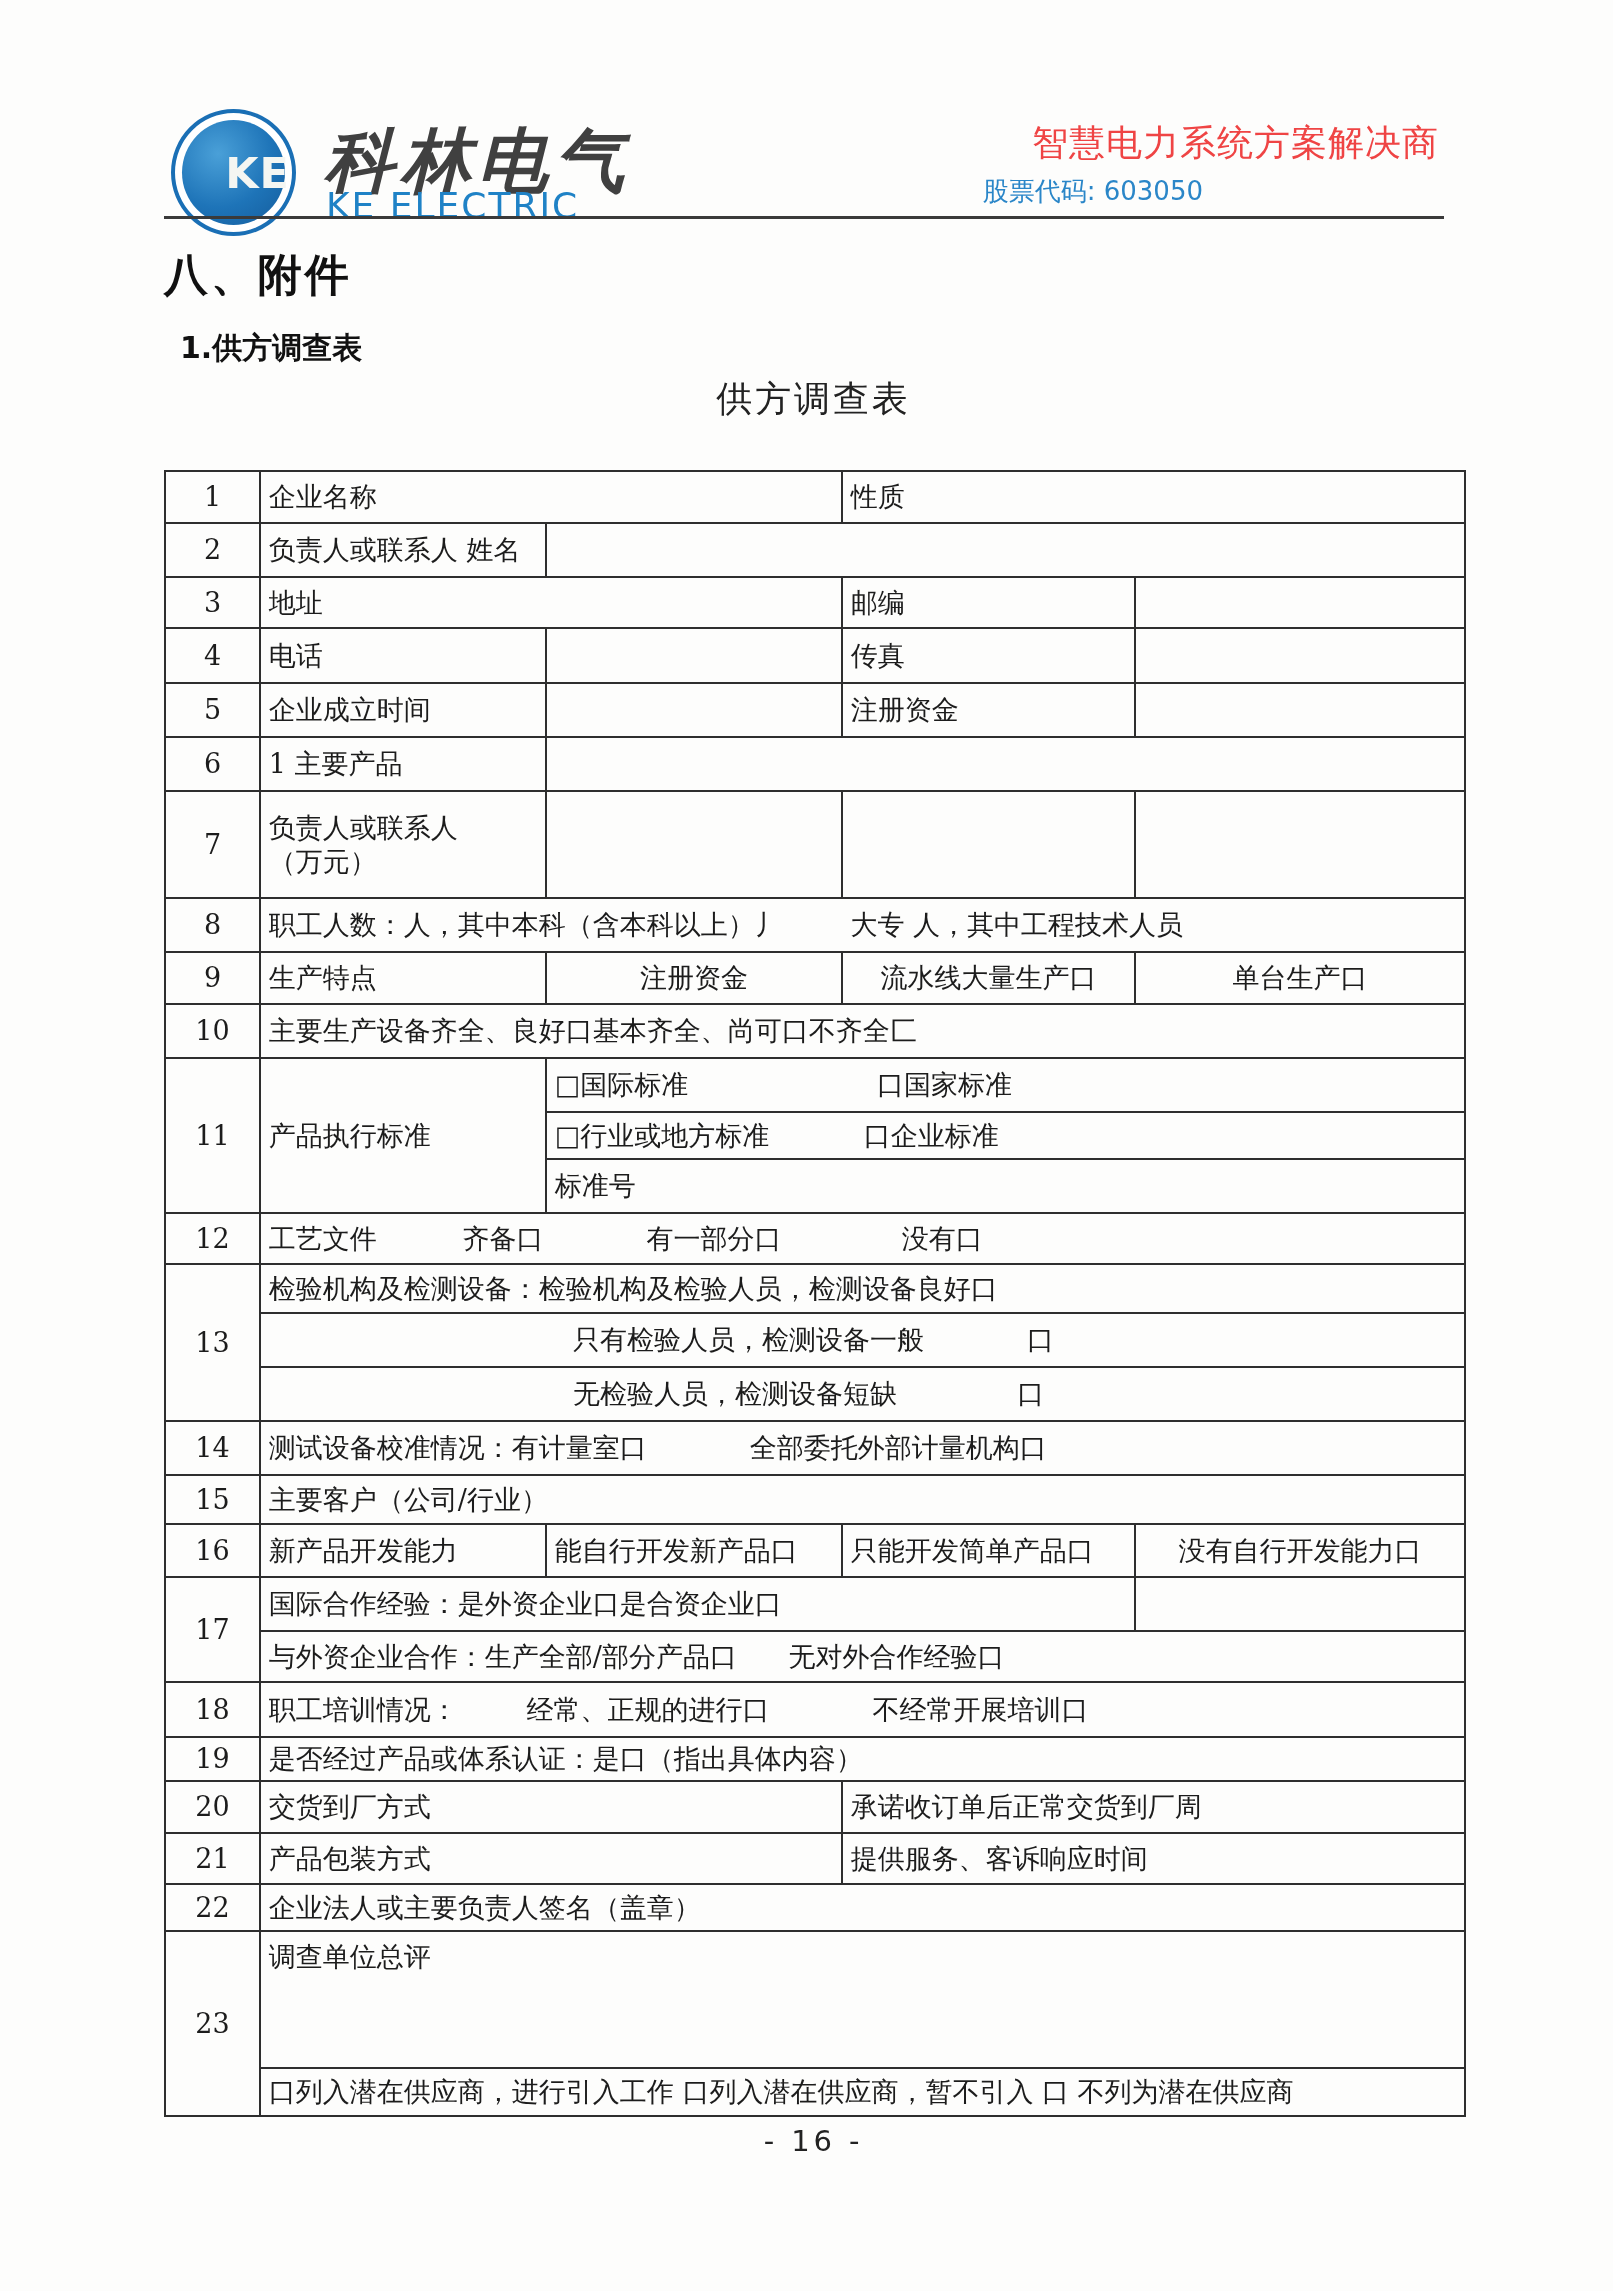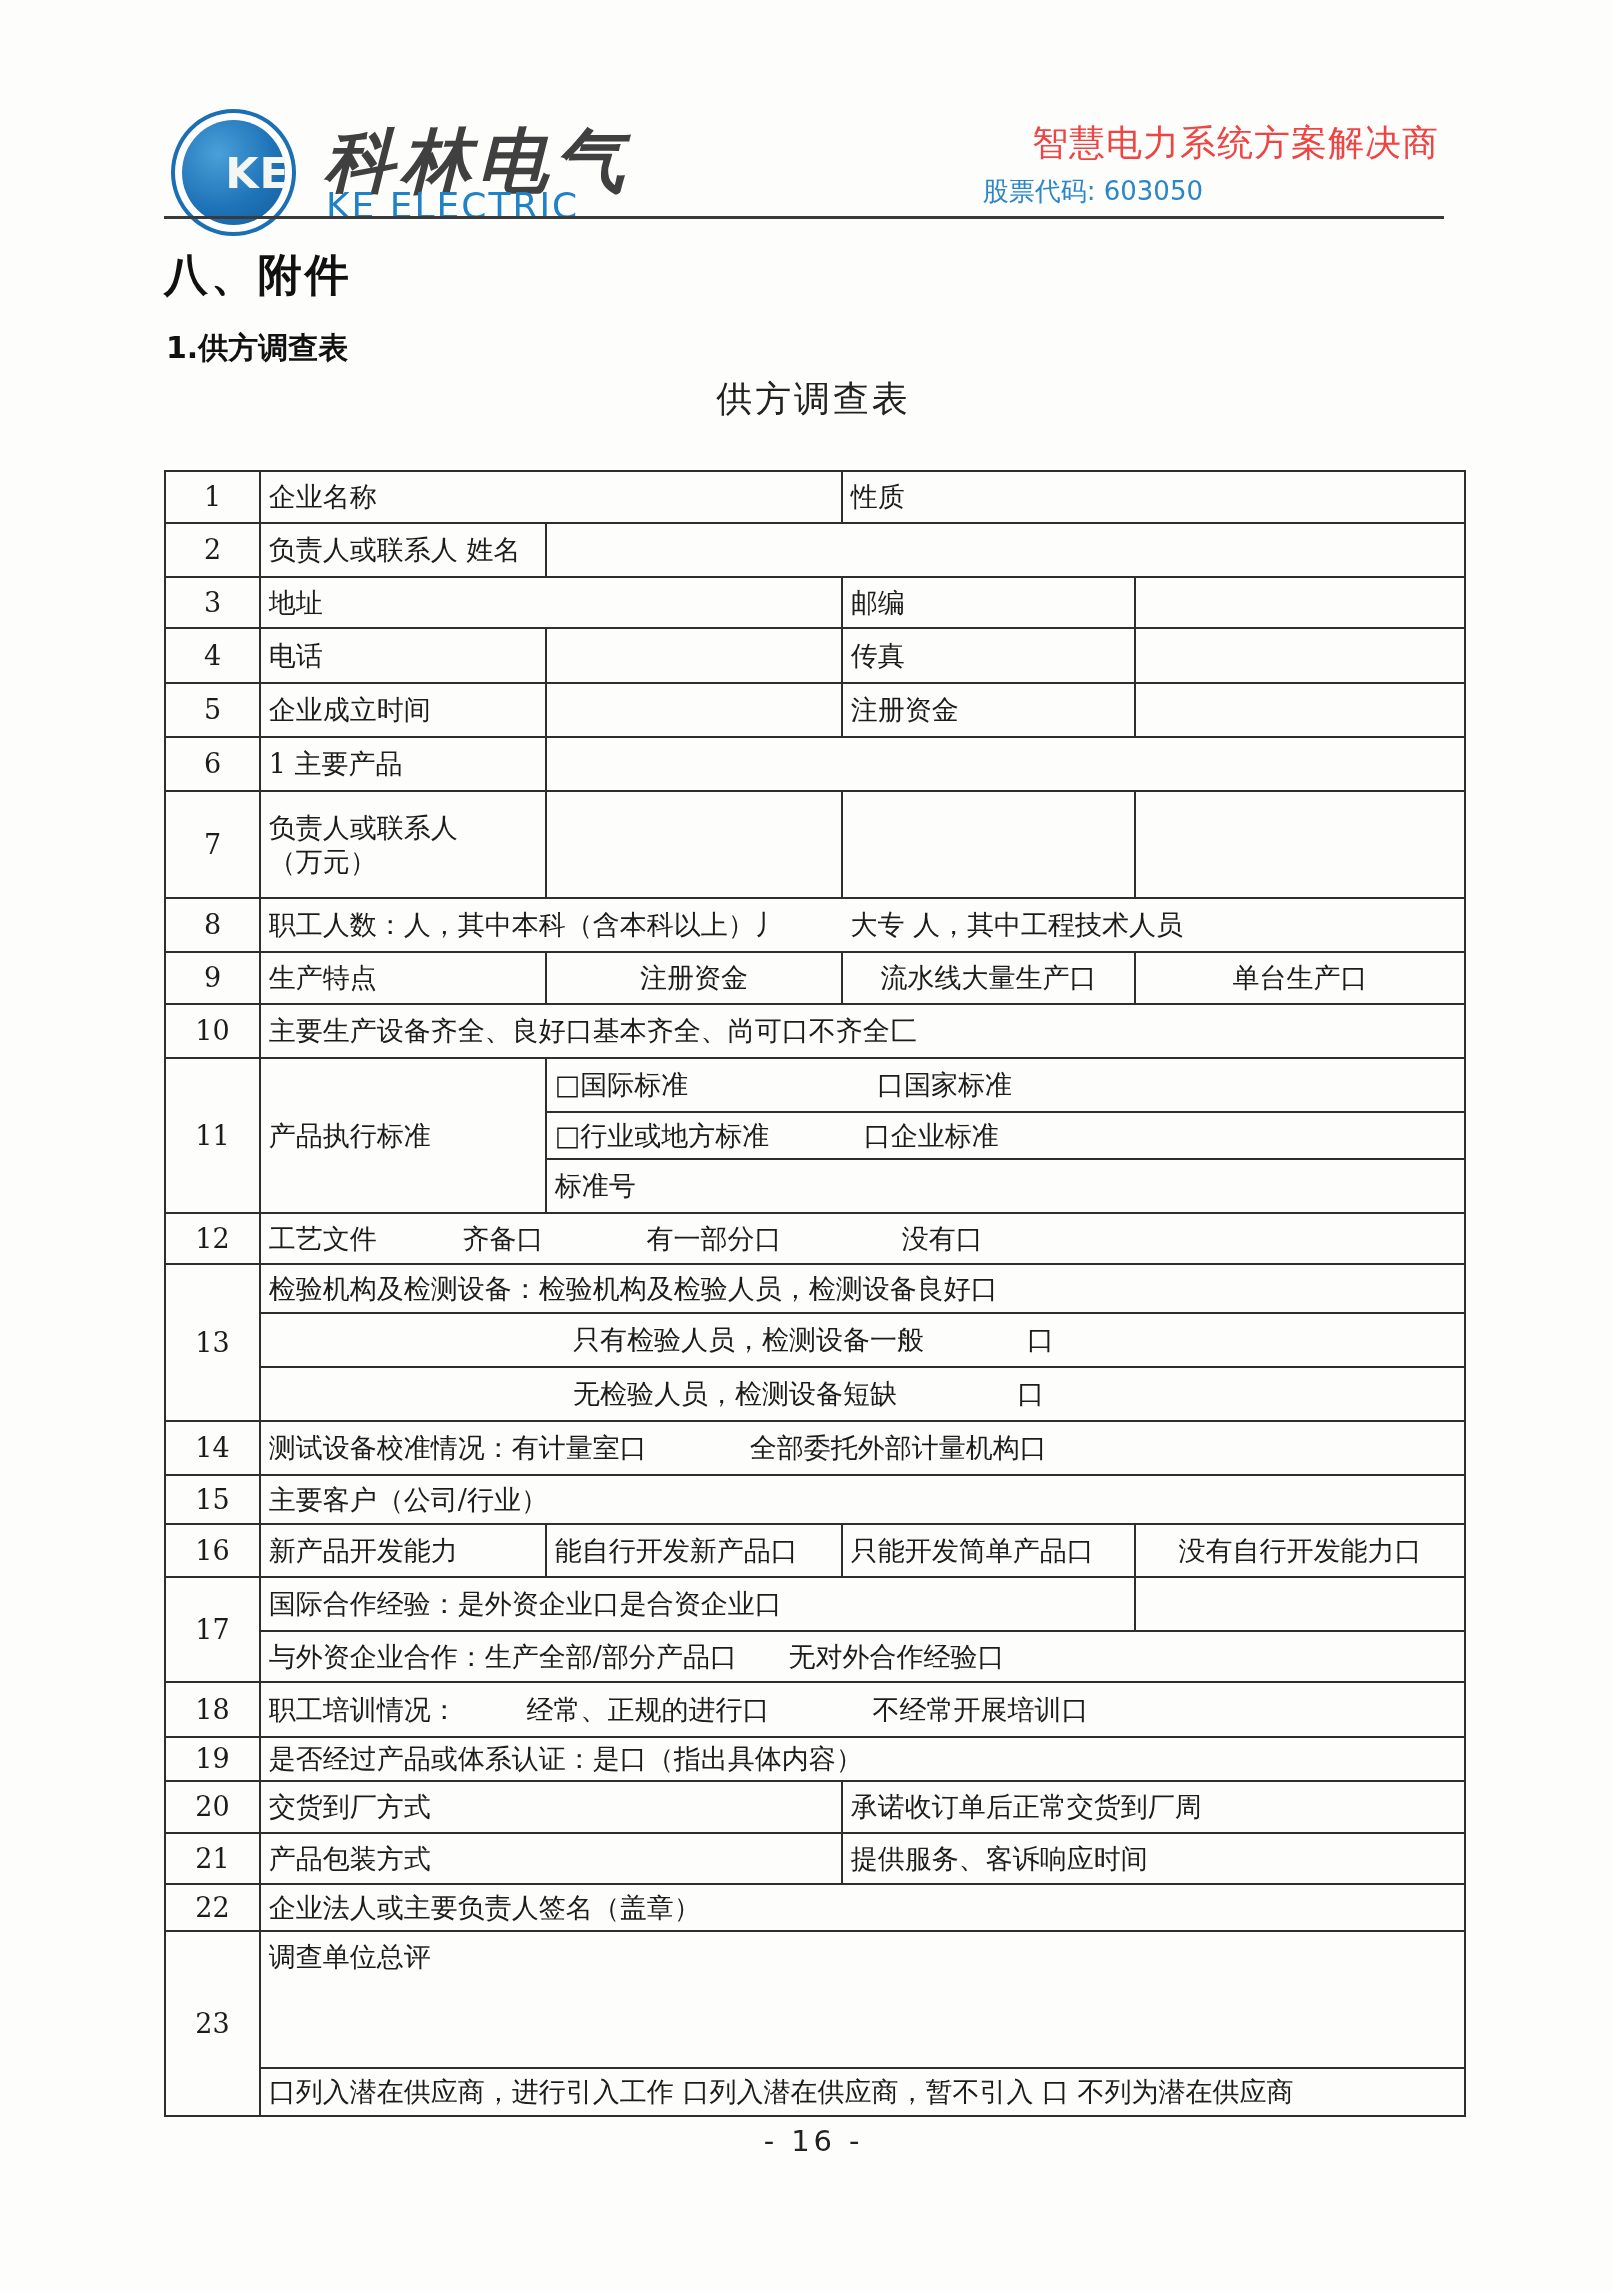--- a/index.html
+++ b/index.html
@@ -23,21 +23,21 @@
   .brand-en{position:absolute;left:326px;top:185px;font-family:"DejaVu Sans",sans-serif;
     font-size:36px;color:#1f82c6;letter-spacing:2px;}
   .slogan{position:absolute;right:174px;top:119px;font-family:"DejaVu Sans",sans-serif;
     font-size:36px;color:#ef4444;letter-spacing:1px;}
   .stock{position:absolute;right:410px;top:174px;font-family:"DejaVu Sans",sans-serif;
     font-size:26px;color:#2a86c8;}
   .rule{position:absolute;left:164px;top:216px;width:1280px;height:2.9px;background:#3a3a3a;}
   
   .heading-section{position:absolute;left:164px;top:246px;font-family:"DejaVu Sans",sans-serif;
     font-weight:bold;font-size:44px;color:#111;letter-spacing:2.9px;}
-  .heading-sub{position:absolute;left:166px;top:328px;font-family:"DejaVu Sans",sans-serif;
+  .heading-sub{position:absolute;left:180px;top:328px;font-family:"DejaVu Sans",sans-serif;
     font-weight:bold;font-size:30px;color:#111;}
   .form-title{position:absolute;left:164px;top:375px;width:1299px;text-align:center;
     font-family:"DejaVu Sans",sans-serif;font-size:36px;color:#222;letter-spacing:2.9px;}
   .doc-code{position:absolute;left:164px;top:423px;width:1289px;text-align:right;
     font-family:"DejaVu Sans",sans-serif;font-size:33px;color:#222;}
   
   table.survey{position:absolute;left:164px;top:470px;width:1299px;
     border-collapse:collapse;table-layout:fixed;}
   .survey td{border:2px solid #2e2e2e;font-size:27px;line-height:1.25;color:#1c1c1c;
     padding:2px 7.8px;white-space:pre-wrap;overflow:hidden;vertical-align:middle;word-break:break-all;}

